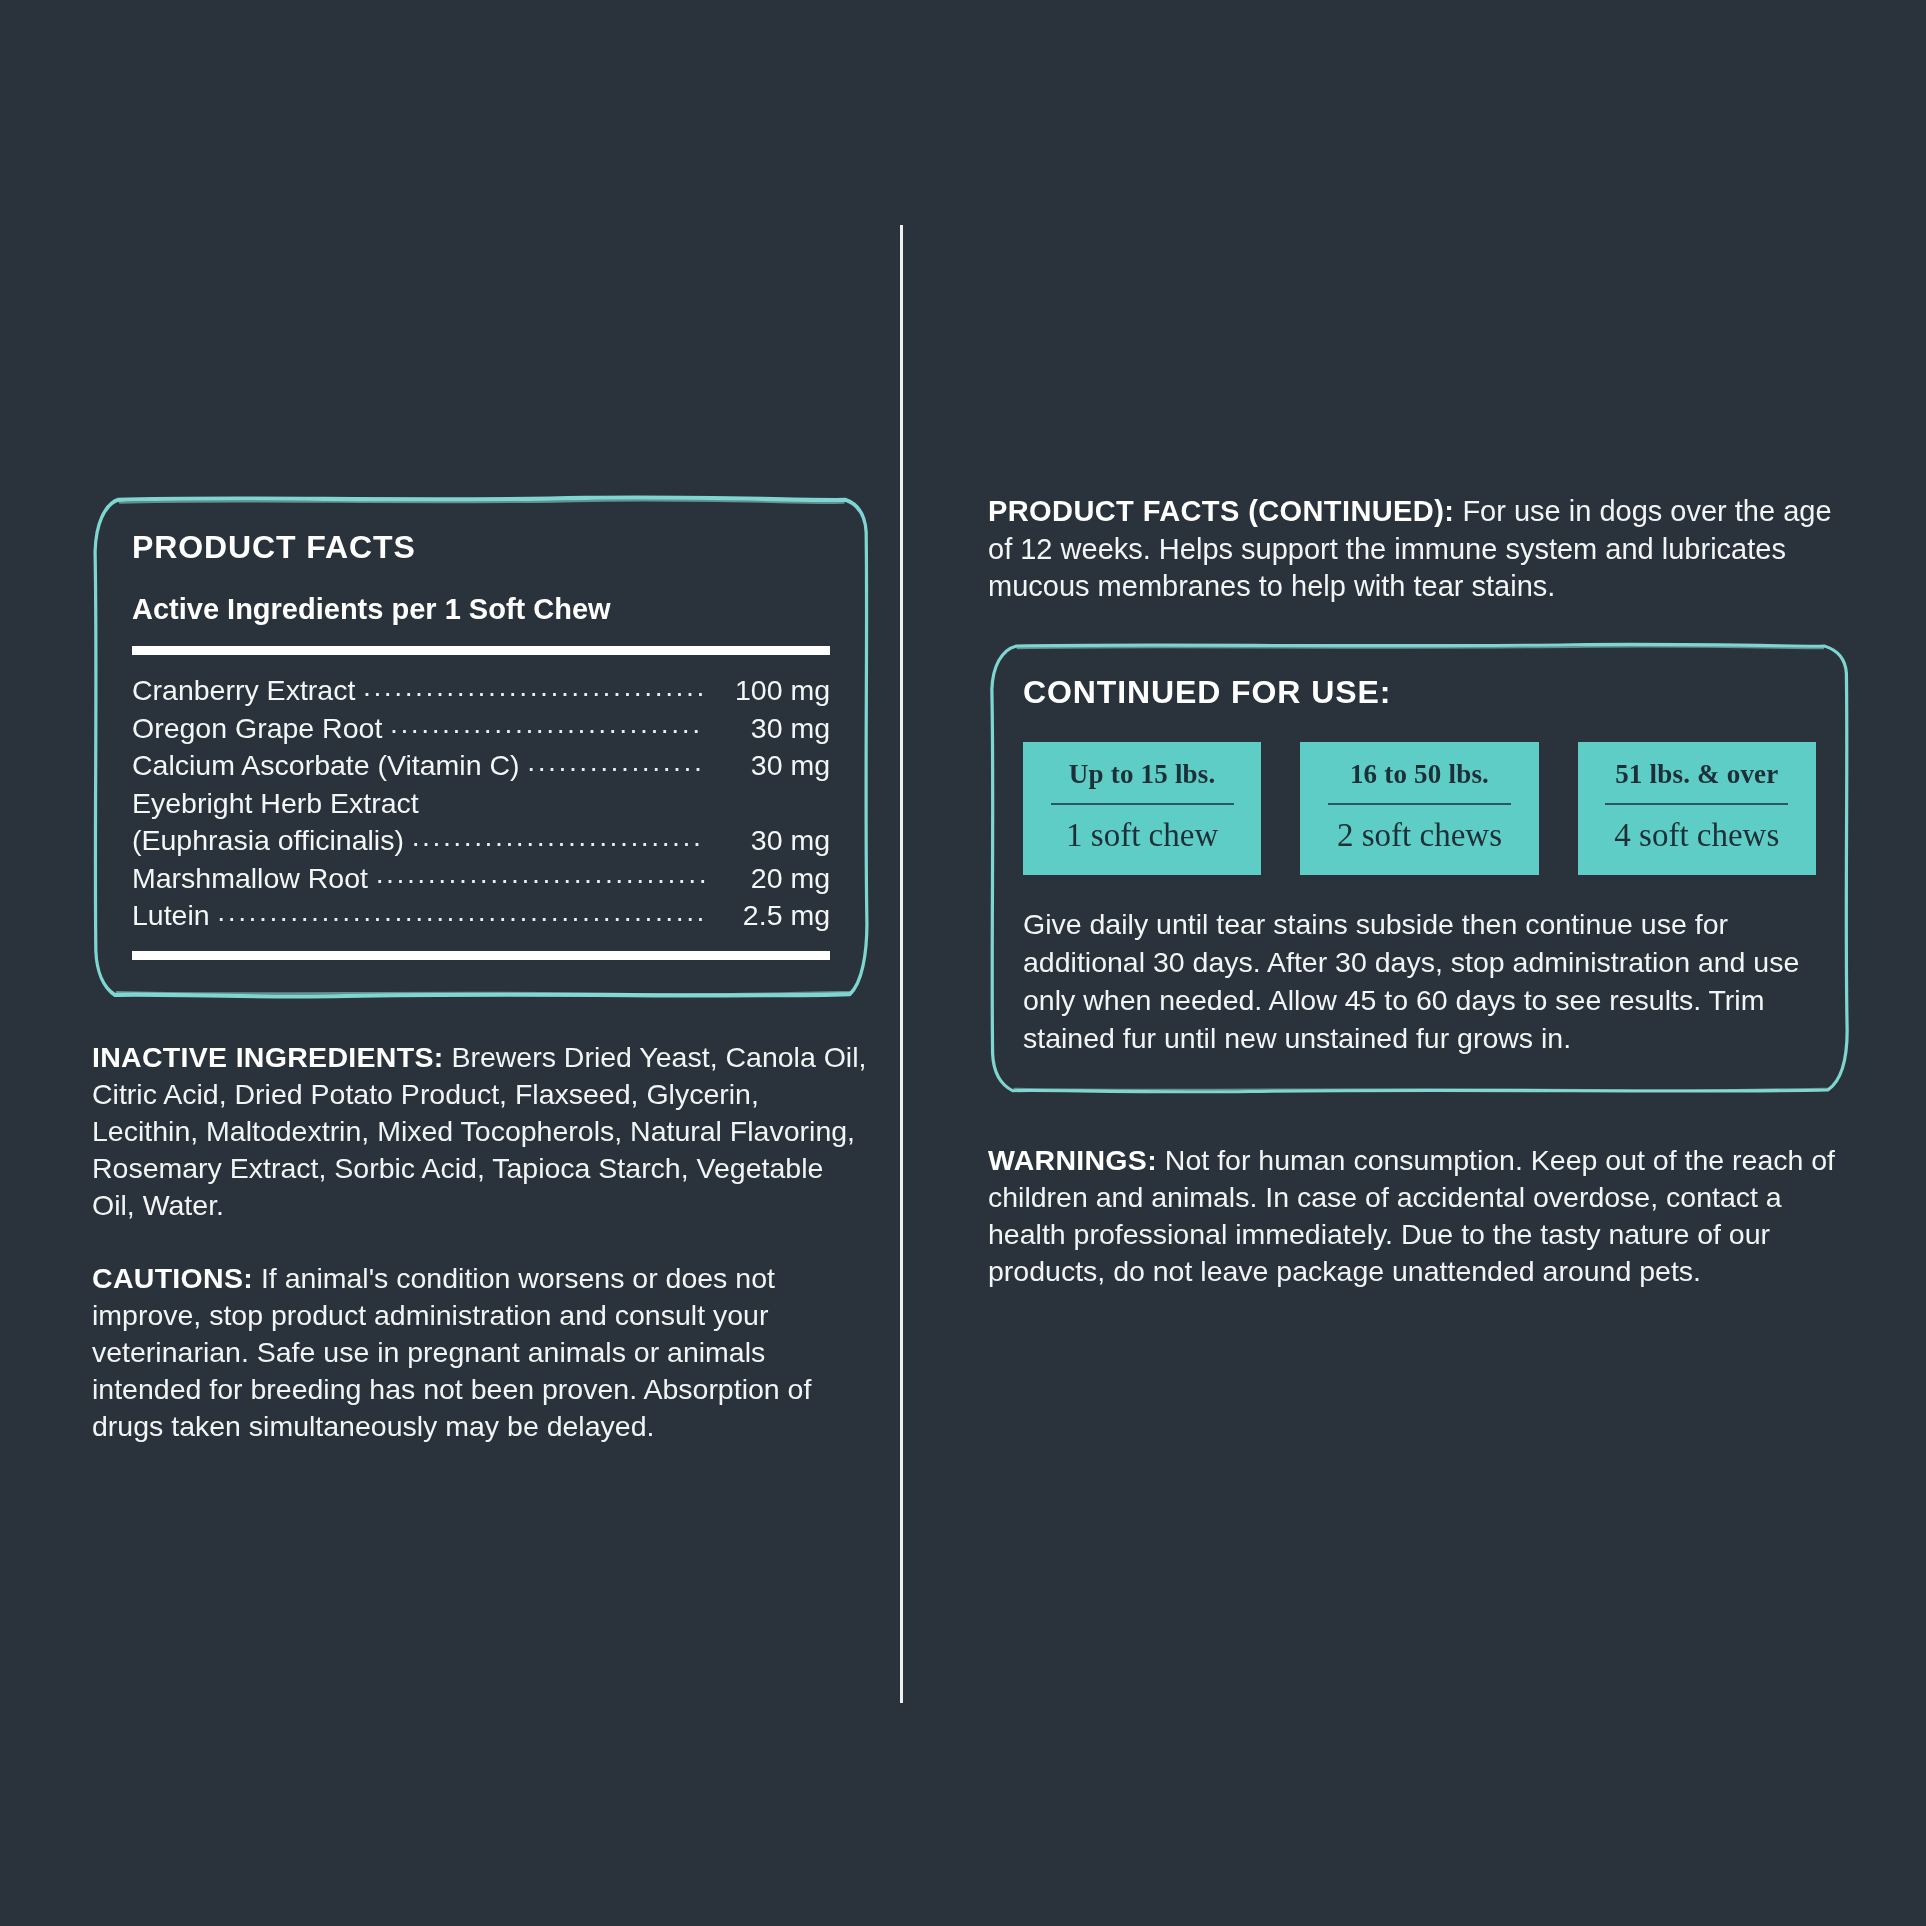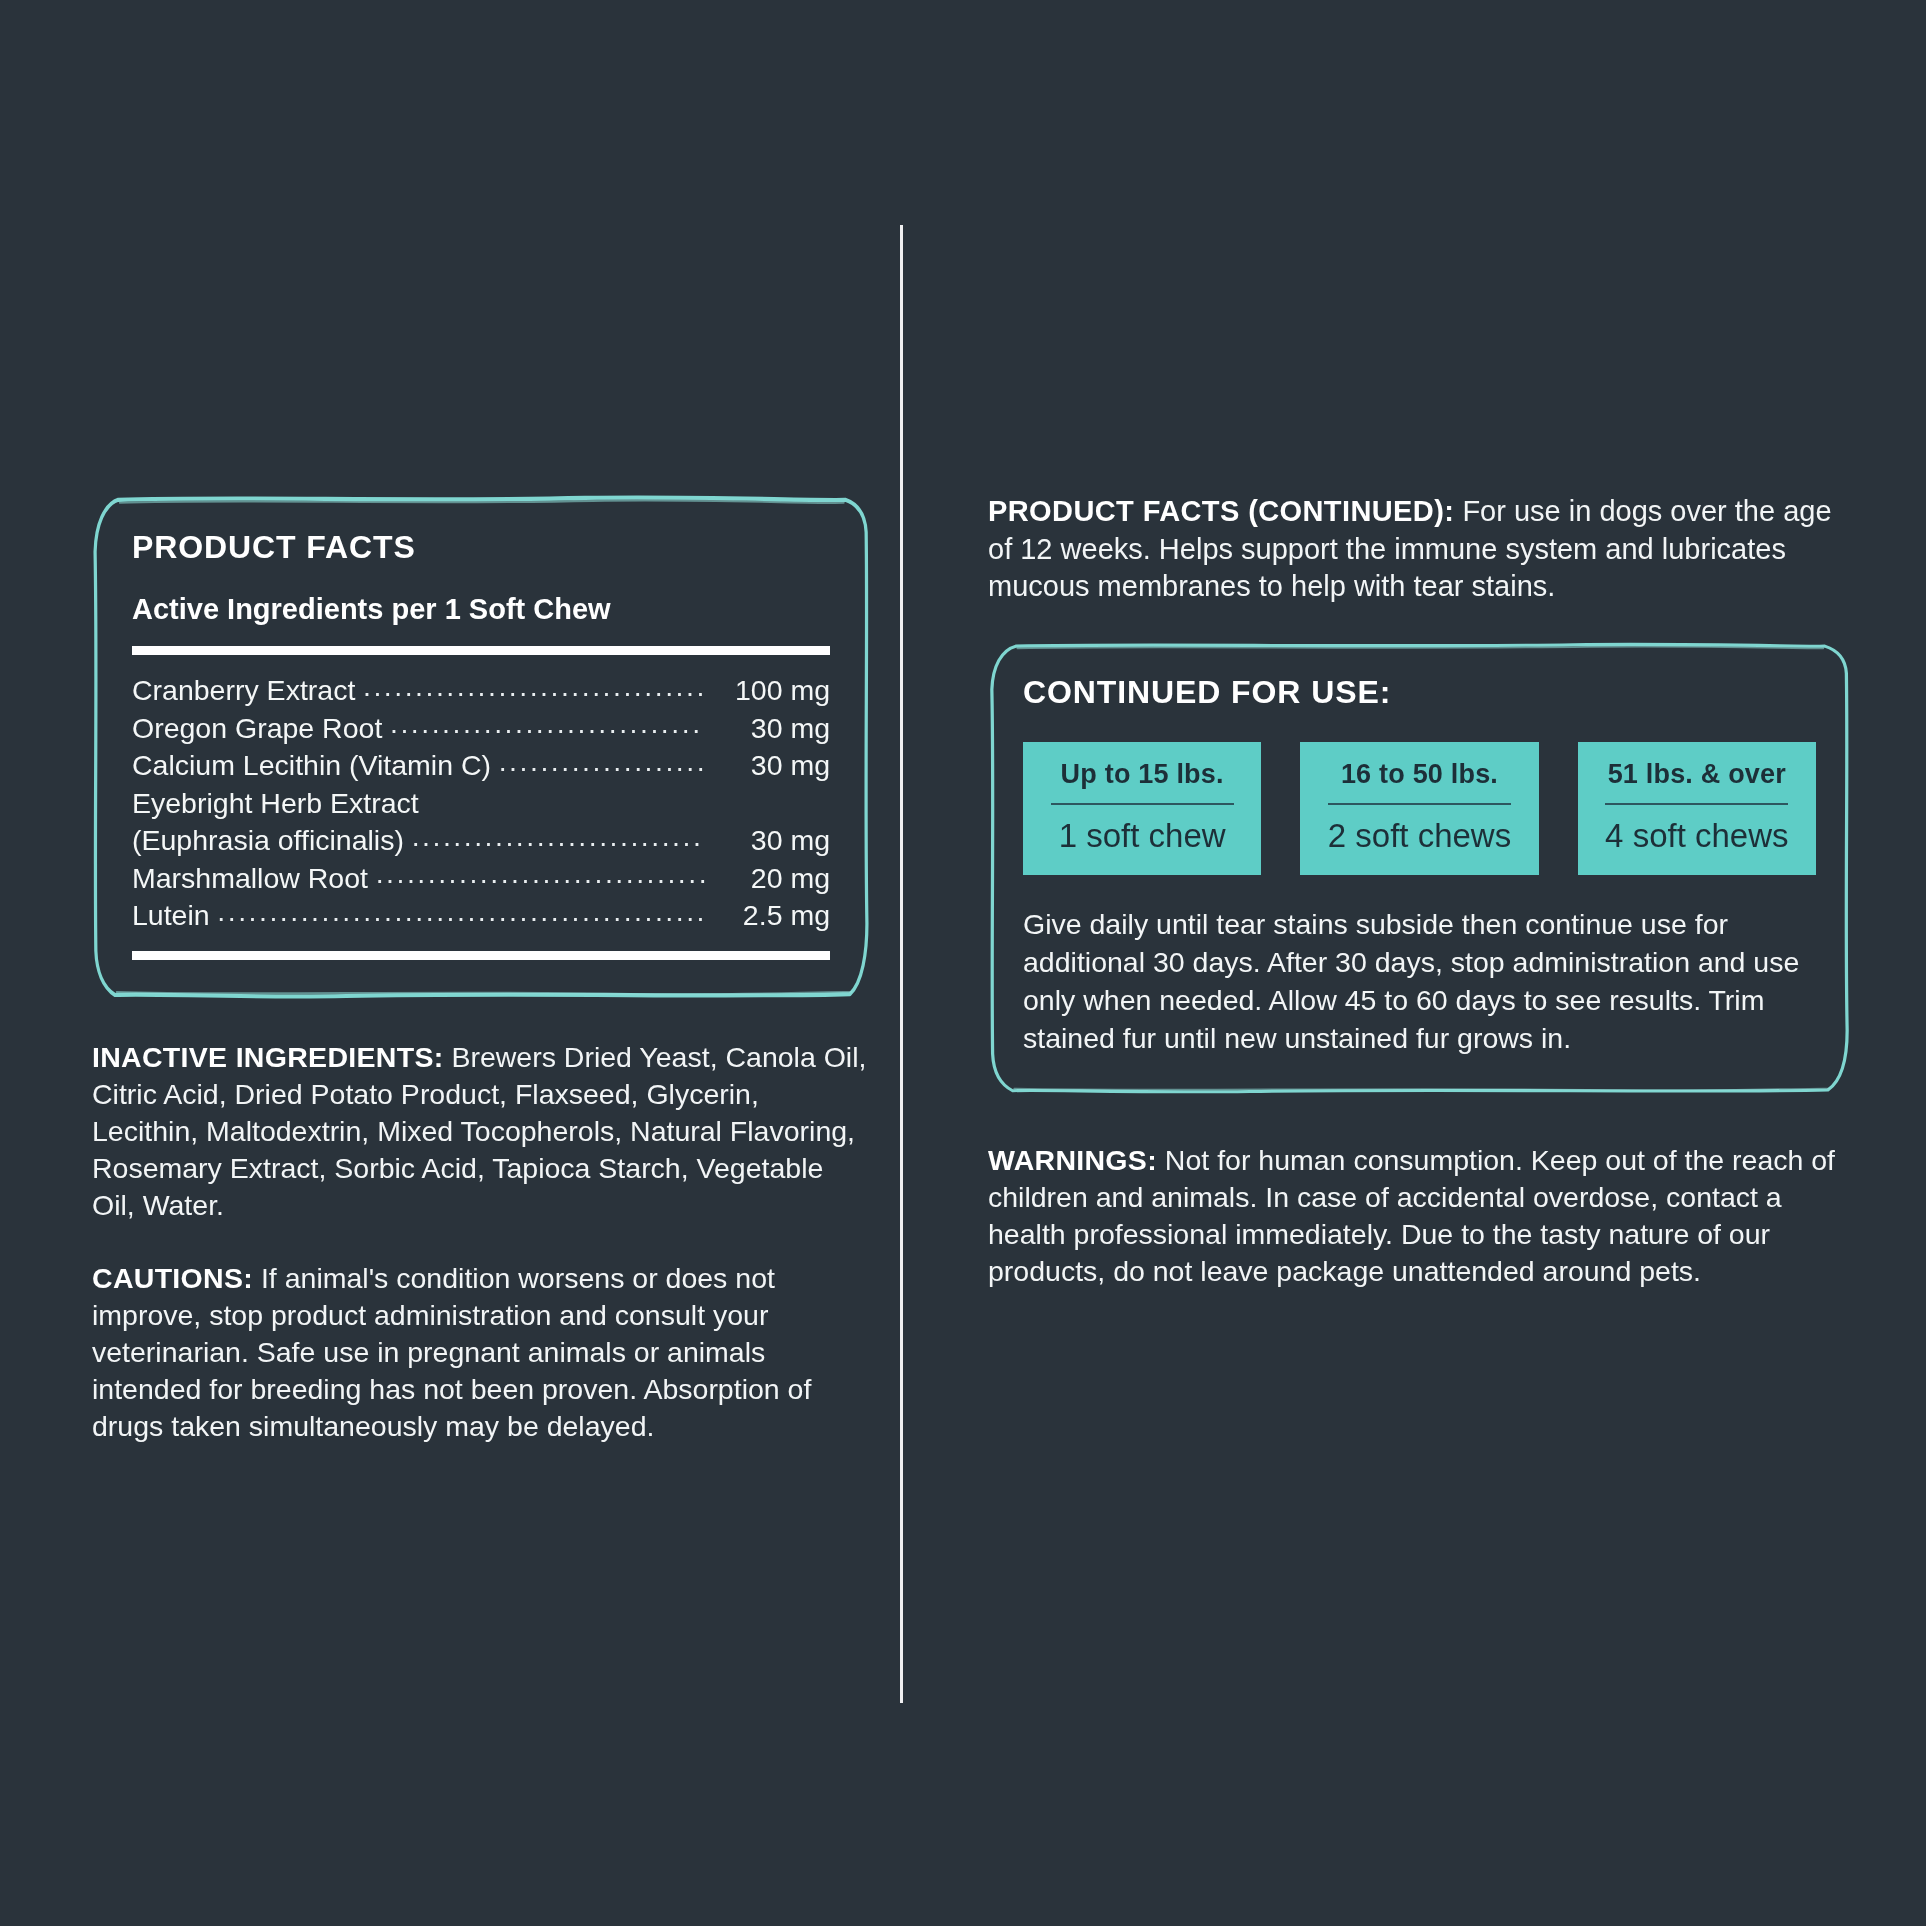--- a/index.html
+++ b/index.html
@@ -127,20 +127,21 @@
 
   
   .facts-cont { font-size: 29px; line-height: 1.30; color: #f2f5f6; }
   .facts-cont .lead { font-weight: 700; letter-spacing: 0.4px; }
 
   
   .dose-grid {
     display: flex;
     gap: 39px;
     margin-top: 32px;
+    font-family: Liberation Serif, serif;
   }
   .dose-card {
     flex: 1 1 0;
     background: #5ecdc6;
     padding: 17px 10.8px 20px 10.8px;
     text-align: center;
   }
   .dose-weight {
     font-size: 27px;
     font-weight: 700;
@@ -202,21 +203,21 @@
               <span class="ing-name">Cranberry Extract</span>
               <span class="ing-dots"></span>
               <span class="ing-amt">100 mg</span>
             </div>
             <div class="ing-row">
               <span class="ing-name">Oregon Grape Root</span>
               <span class="ing-dots"></span>
               <span class="ing-amt">30 mg</span>
             </div>
             <div class="ing-row">
-              <span class="ing-name">Calcium Lecithin (Vitamin C)</span>
+              <span class="ing-name">Calcium Ascorbate (Vitamin C)</span>
               <span class="ing-dots"></span>
               <span class="ing-amt">30 mg</span>
             </div>
             <div class="ing-row contline">
               <span class="ing-name">Eyebright Herb Extract</span>
               <span class="ing-dots nodots"></span>
               <span class="ing-amt"></span>
             </div>
             <div class="ing-row">
               <span class="ing-name">(Euphrasia officinalis)</span>

